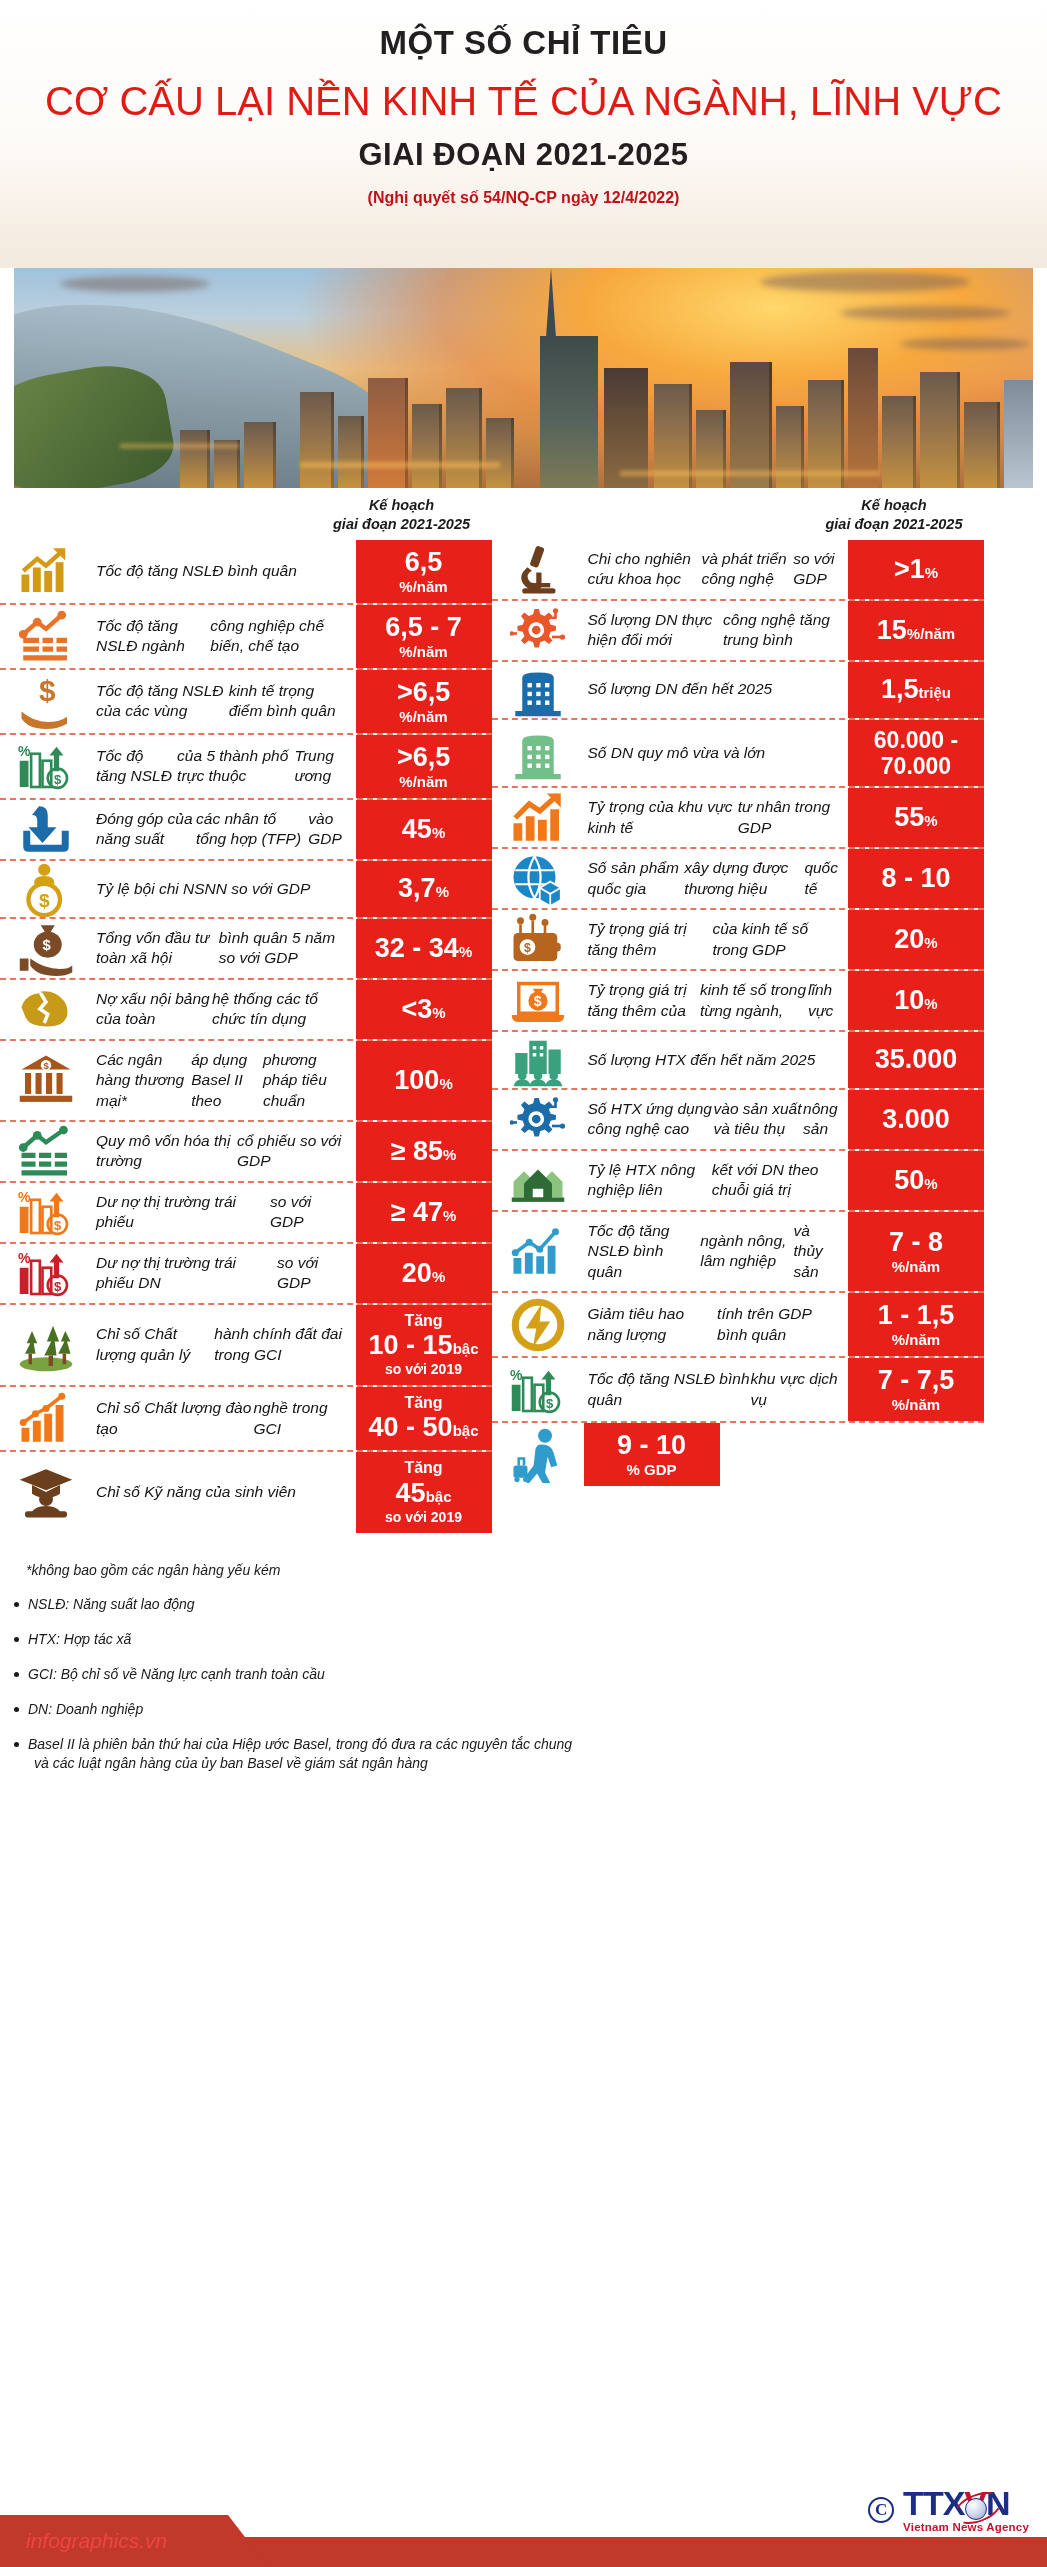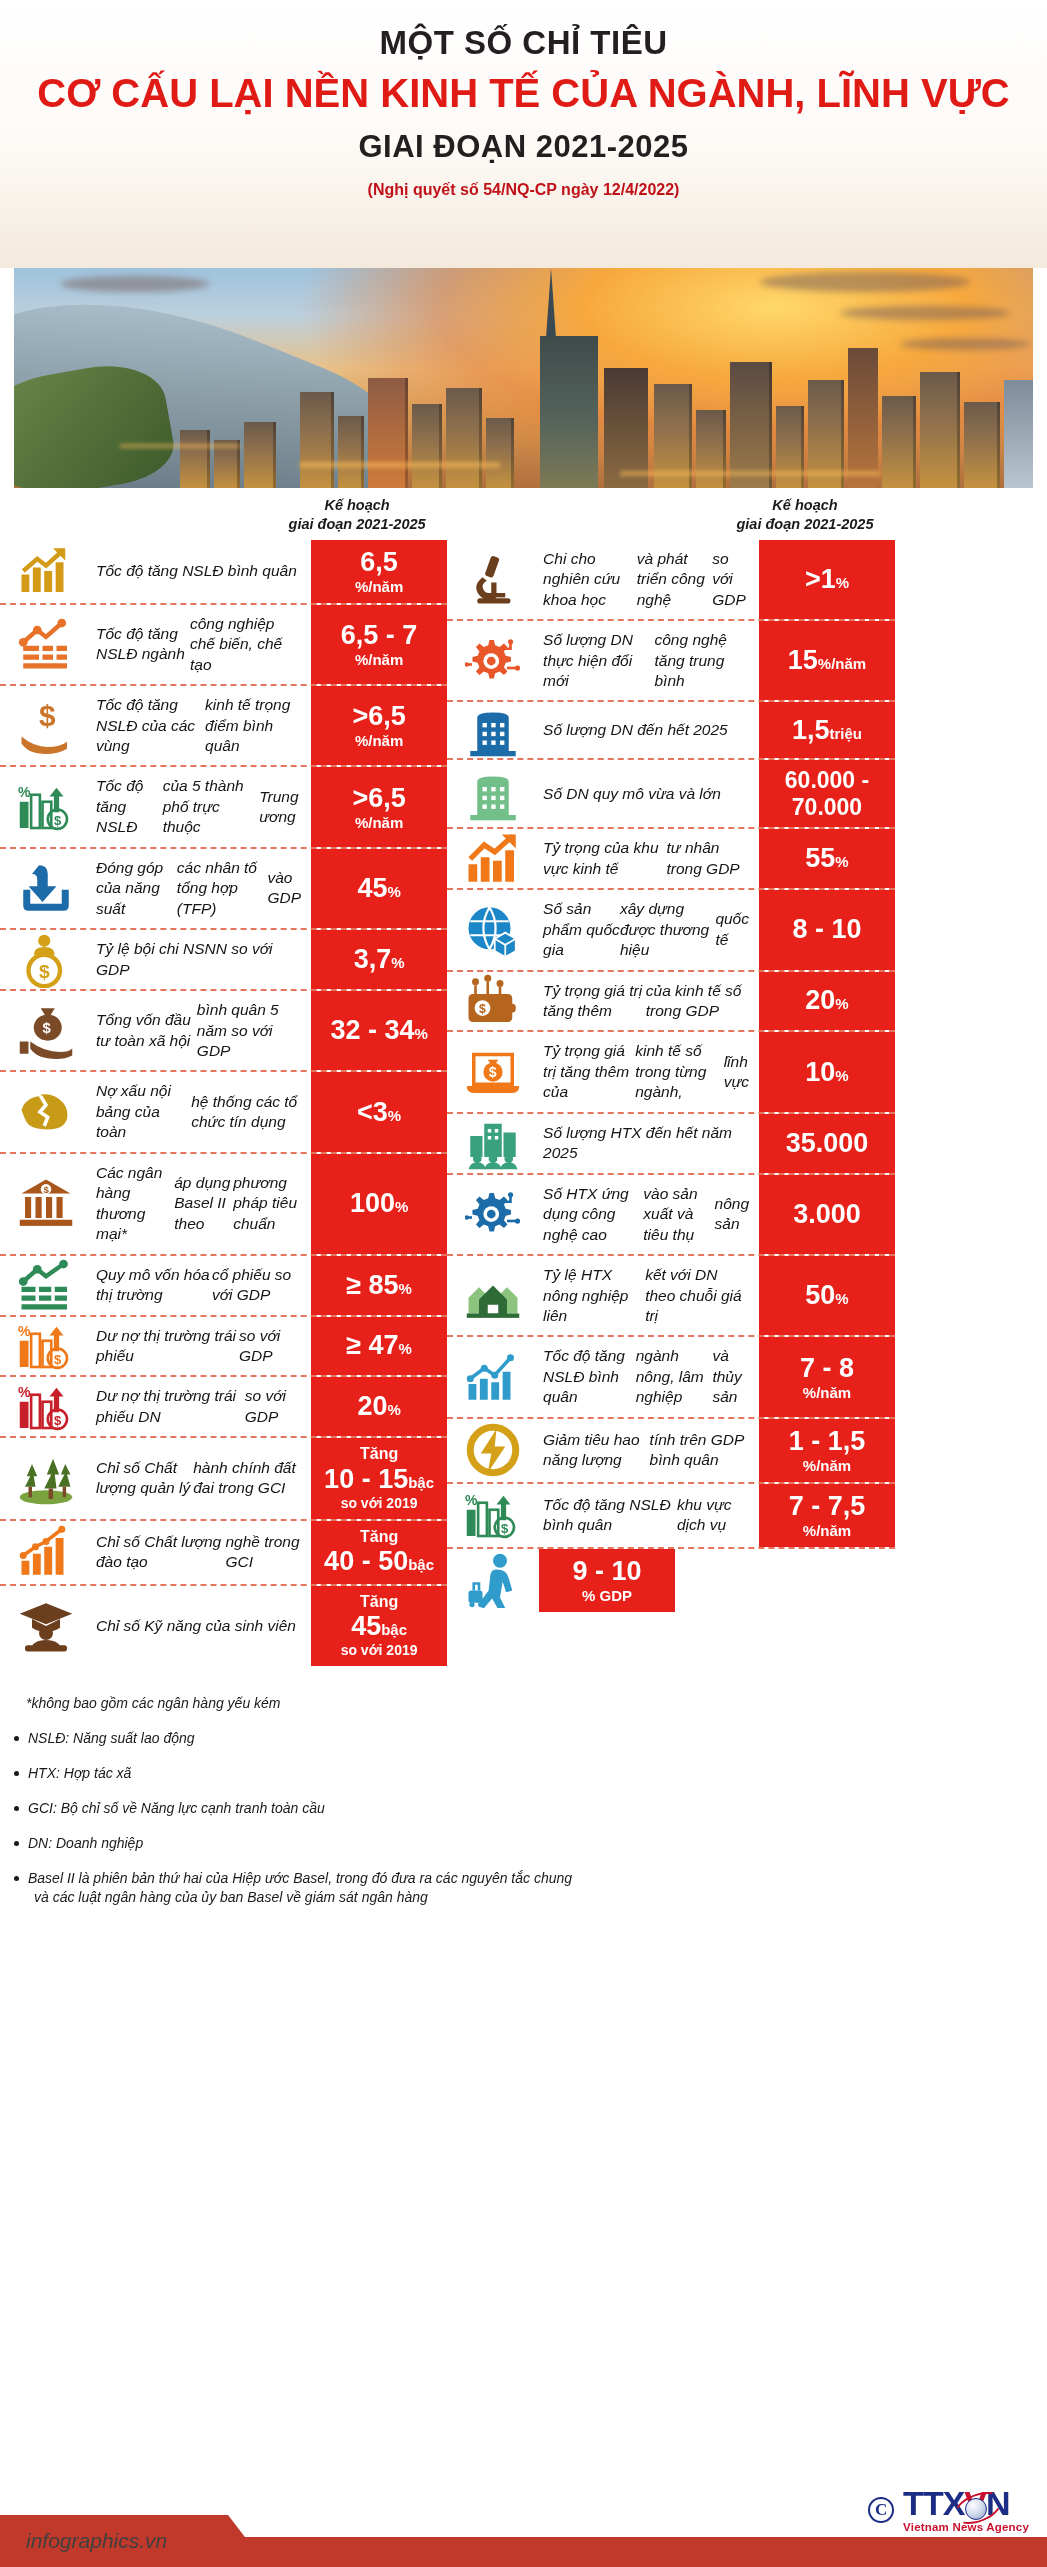--- a/index.html
+++ b/index.html
@@ -23,25 +23,25 @@
   }
   .title-1 {
     font-size: 33px;
     font-weight: 700;
     color: #231f20;
     letter-spacing: 0.5px;
     line-height: 1.25;
   }
   .title-2 {
     font-size: 40px;
-    font-weight: 700;
+    font-weight: 400;
     color: #e01b16;
     letter-spacing: 0px;
     line-height: 1.3;
-    margin-top: 4px;
+    margin-top: 12px;
     white-space: nowrap;
   }
   .title-3 {
     font-size: 31px;
     font-weight: 700;
     color: #231f20;
     letter-spacing: 0.5px;
     margin-top: 10px;
   }
   .subtitle {
@@ -119,21 +119,21 @@
     position: absolute; top: 0; bottom: 0; width: 14px;
     background: #ffffff;
   }
   .hero-frame-l { left: 0; }
   .hero-frame-r { right: 0; }
 
   
   .columns {
     position: relative;
     display: flex;
-    width: 895px;
+    width: 984px;
     padding-top: 8px;
   }
   .col {
     width: 523px;
     position: relative;
   }
   .col.right { width: 524px; }
 
   .plan-head {
     text-align: center;
@@ -265,21 +265,21 @@
   .footer .tab {
     position: absolute;
     left: 0; bottom: 0;
     width: 268px; height: 52px;
     background: #c0392b;
     clip-path: polygon(0 0, 228px 0, 268px 52px, 0 52px);
   }
   .footer .site {
     position: absolute;
     left: 26px; bottom: 14px;
-    color: #404040;
+    color: #ef4444;
     font-size: 21px;
     font-style: italic;
     font-weight: 400;
   }
   .logo {
     position: absolute;
     right: 18px; bottom: 34px;
     display: flex;
     align-items: center;
     gap: 9px;

